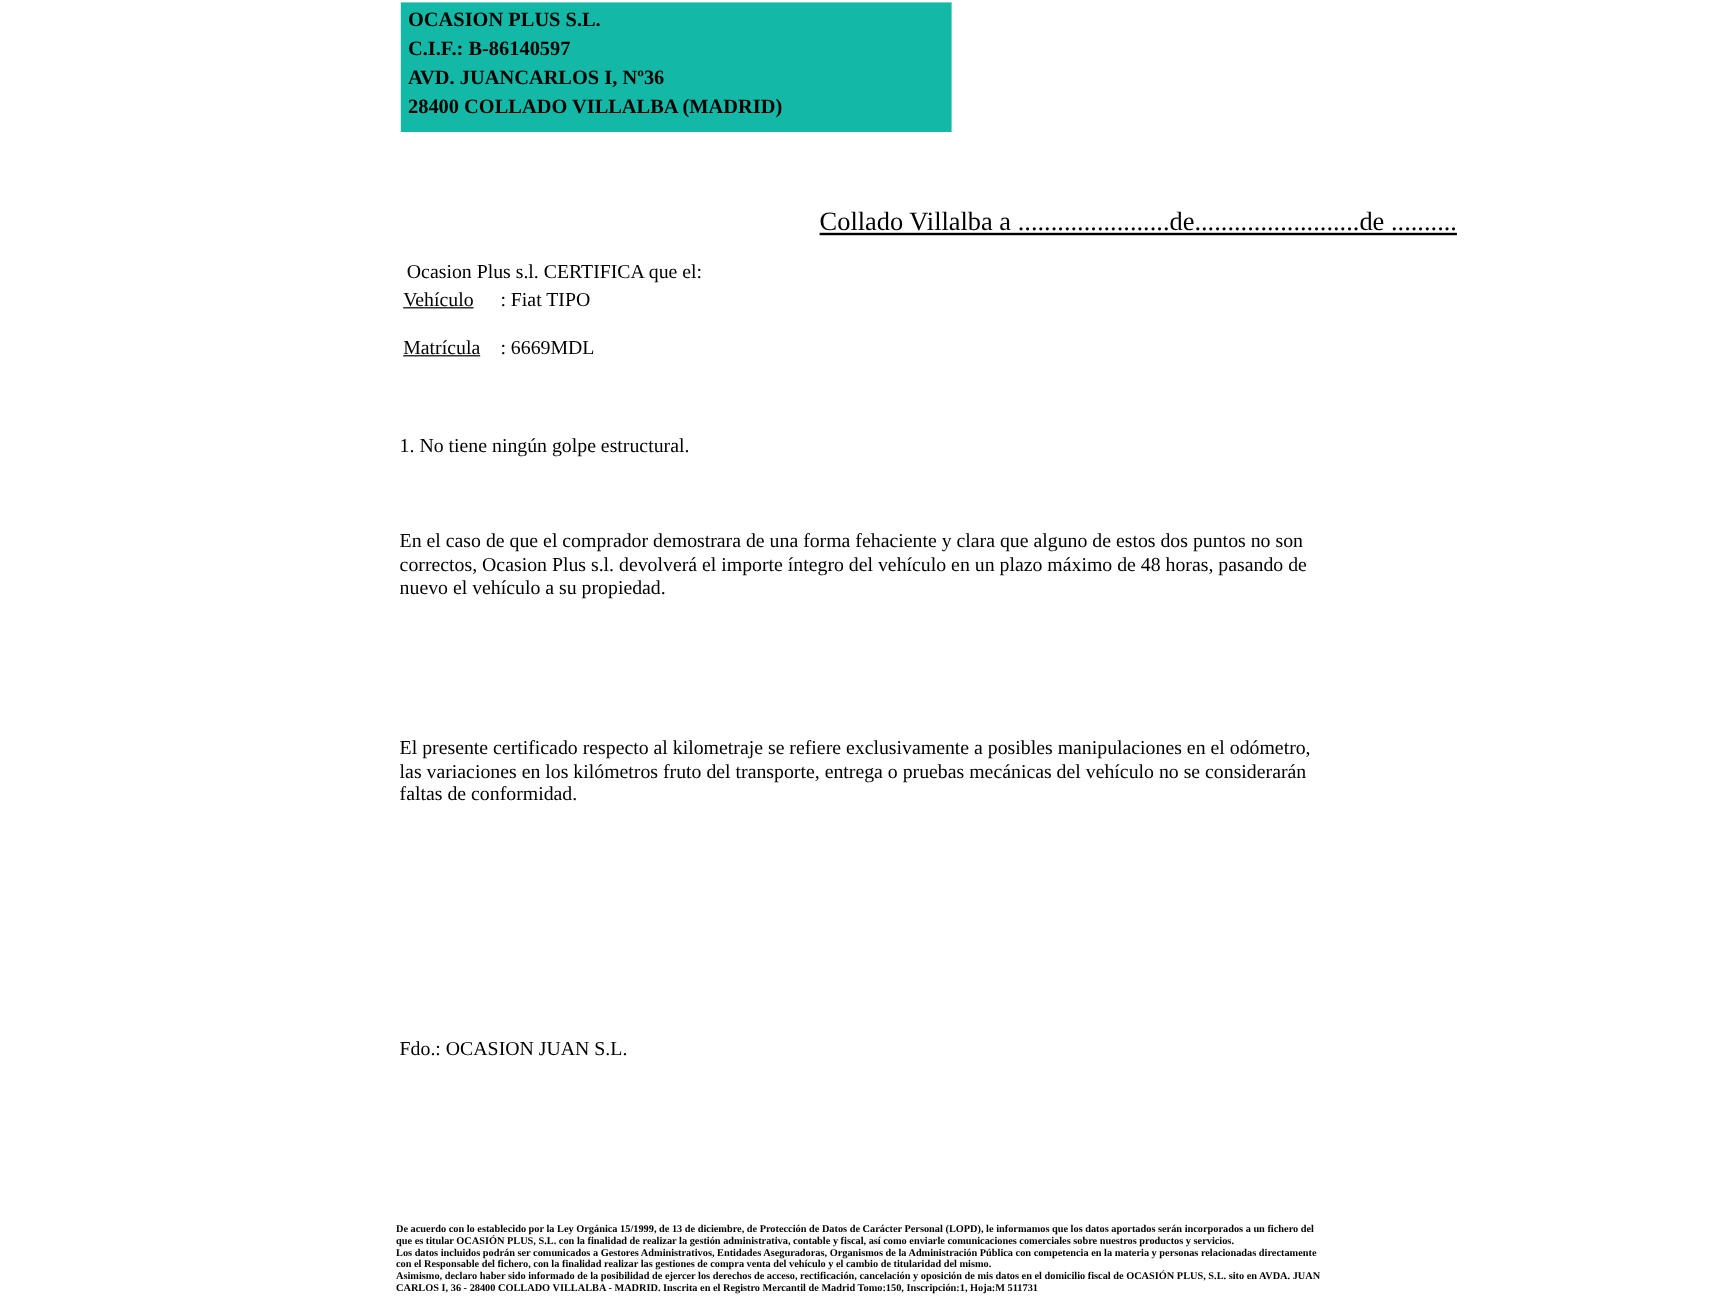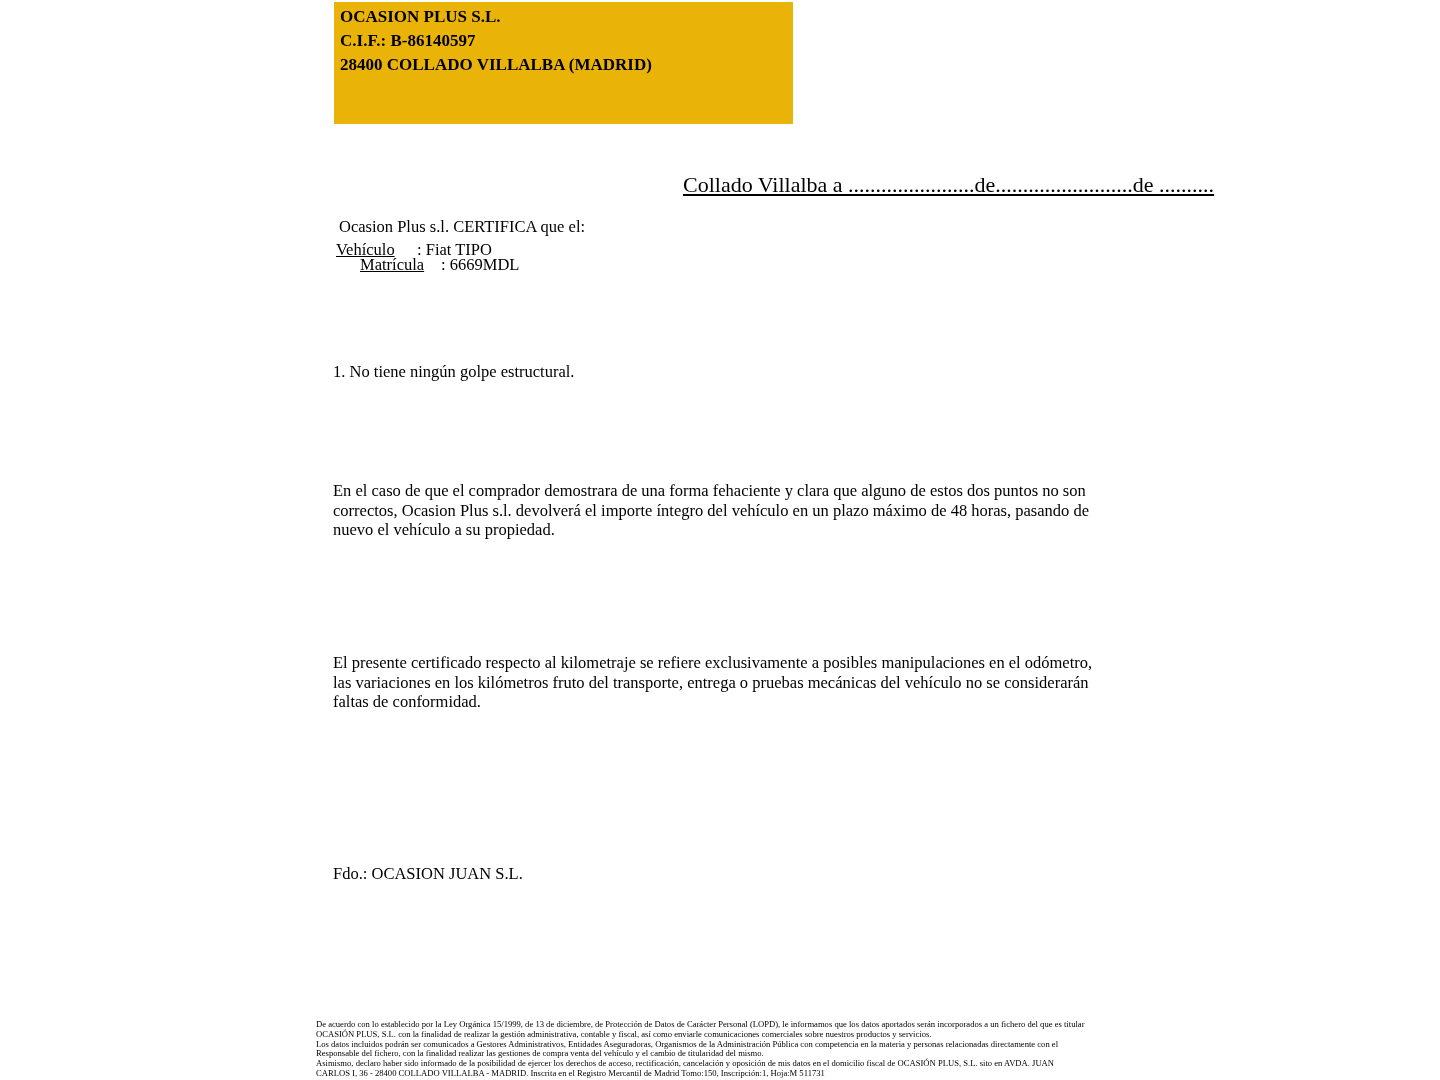--- a/index.html
+++ b/index.html
@@ -10,22 +10,22 @@
     width: 1440px;
     height: 1080px;
     background: #ffffff;
     overflow: hidden;
   }
   .letterhead {
     position: absolute;
     left: 334px;
     top: 2px;
     width: 459px;
-    height: 122px;
-    background: #eab308;
+    height: 108px;
+    background: #14b8a6;
     padding: 3px 0 0 6px;
   }
   .letterhead div {
     font-weight: bold;
     font-size: 17px;
     line-height: 24px;
     white-space: nowrap;
   }
   .date-line {
     position: absolute;
@@ -41,71 +41,72 @@
     top: 217px;
     font-size: 16.5px;
   }
   .field-row {
     position: absolute;
     left: 336px;
     font-size: 16.5px;
     white-space: nowrap;
   }
   .field-row.vehicle { top: 240px; }
-  .field-row.plate   { top: 255px; margin-left: 24px; }
+  .field-row.plate   { top: 280px; }
   .field-label {
     display: inline-block;
     width: 81px;
   }
   .field-label u { text-decoration: underline; }
   .point {
     position: absolute;
     left: 333px;
     width: 765px;
     font-size: 16.5px;
     line-height: 19.5px;
   }
   .point.p1 { top: 326px; margin-top: 36px; }
   .point.p2 { top: 363px; }
   .para {
     position: absolute;
     left: 333px;
     width: 765px;
     font-size: 16.5px;
     line-height: 19.5px;
-    margin-top: 40px;
   }
   .para.a { top: 441px; }
   .para.b { top: 516px; }
   .para.c { top: 556px; }
   .para.d { top: 613px; }
   .signature {
     position: absolute;
     left: 333px;
     top: 864px;
     font-size: 16.5px;
   }
   .legal {
     position: absolute;
-    left: 316px;
+    left: 330px;
     top: 1020px;
     width: 772px;
     font-size: 8.6px;
     line-height: 9.8px;
+    font-weight: bold;
   }
   .legal p { margin: 0; }
 </style>
 </head>
 <body>
 
 <div class="page">
 
   <div class="letterhead">
     <div>OCASION PLUS S.L.</div>
     <div>C.I.F.: B-86140597</div>
+    <div>AVD. JUANCARLOS I, Nº36</div>
     <div>28400 COLLADO VILLALBA (MADRID)</div>
   </div>
 
   <div class="date-line">Collado Villalba a .......................de.........................de ..........</div>
 
   <div class="certify-line">Ocasion Plus s.l. CERTIFICA que el:</div>
 
   <div class="field-row vehicle">
     <span class="field-label"><u>Vehículo</u></span><span>: Fiat TIPO</span>
   </div>

